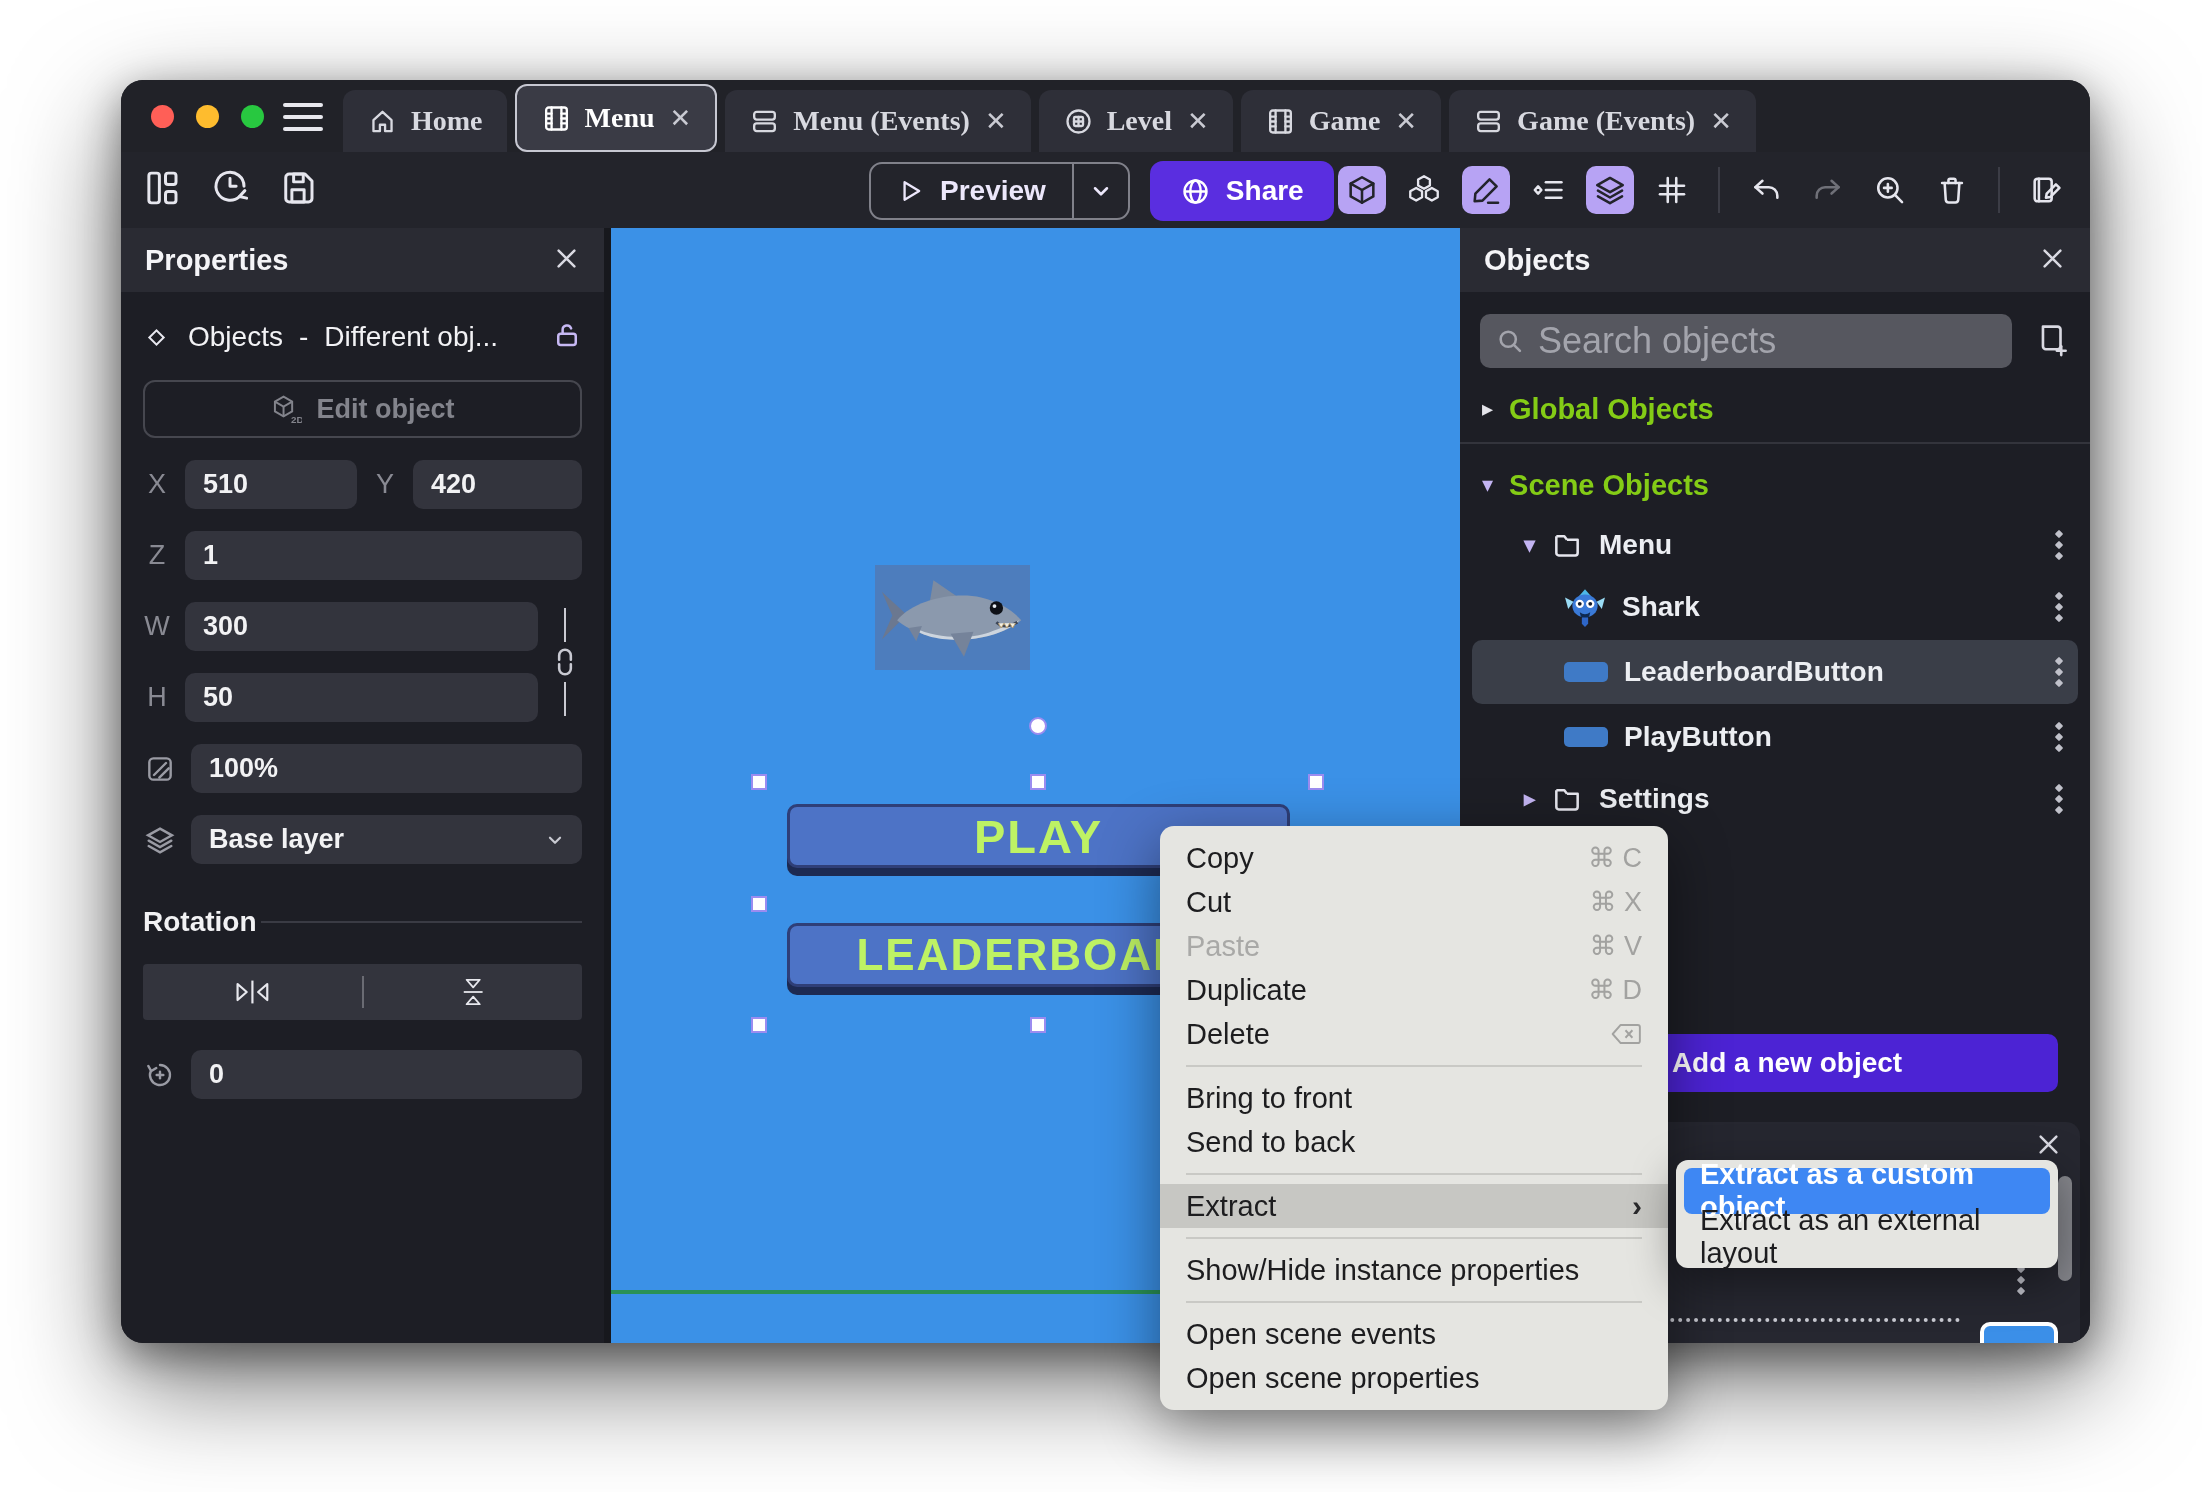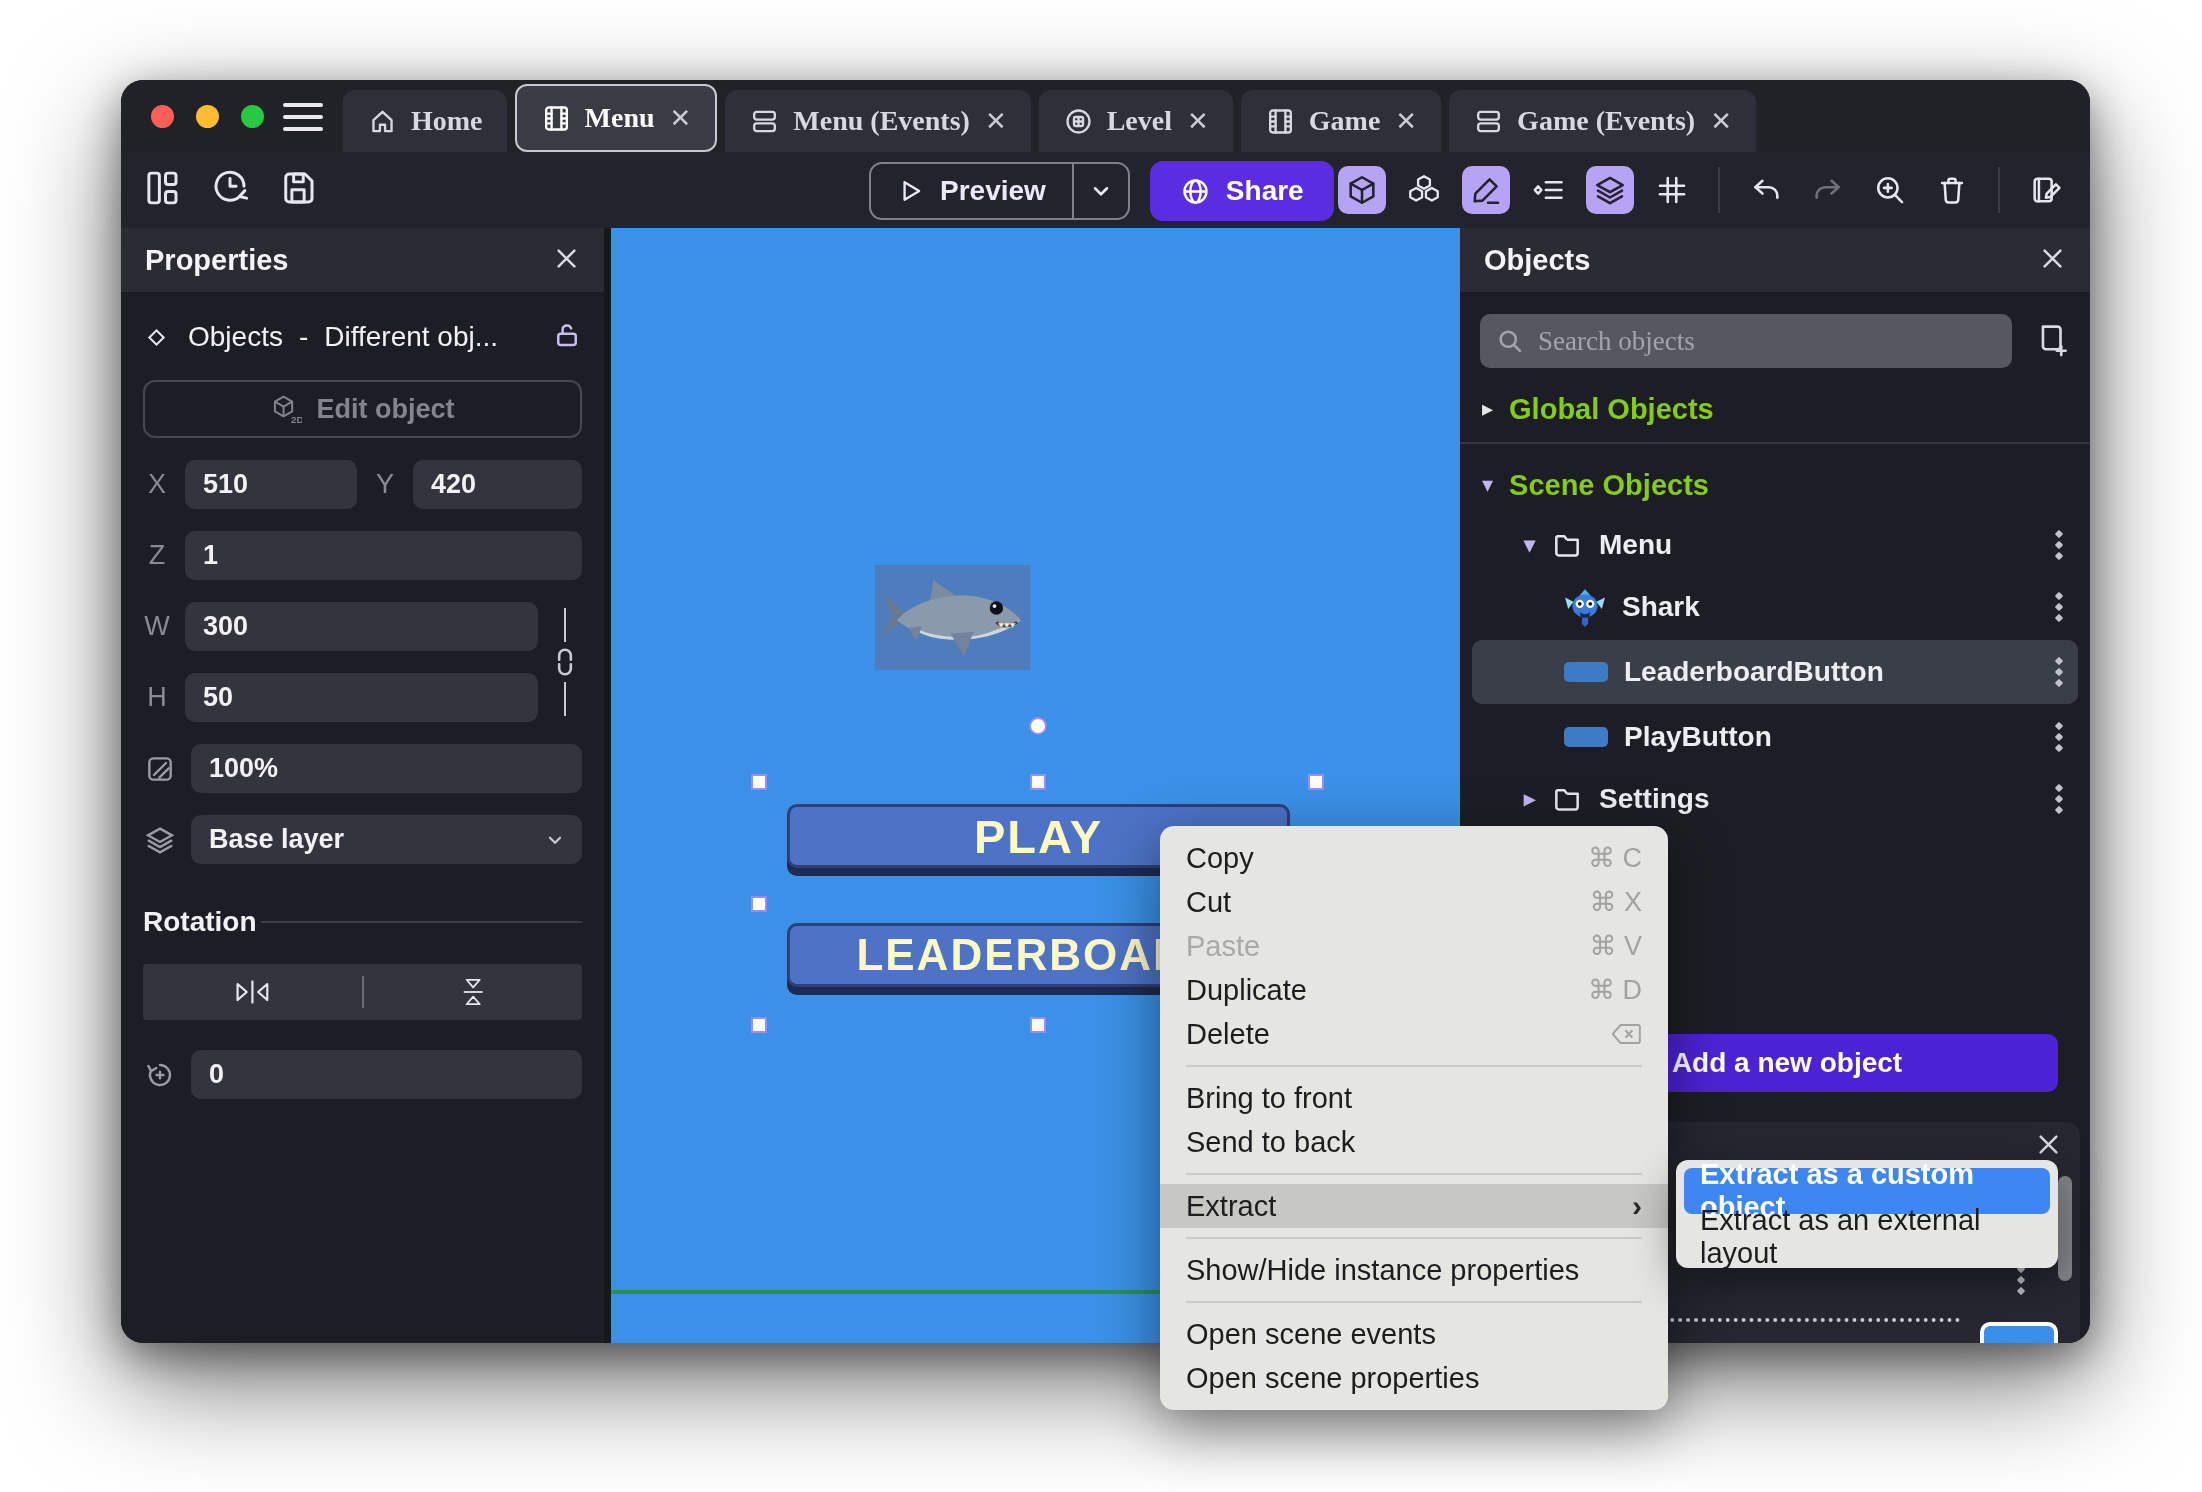--- a/index.html
+++ b/index.html
@@ -82,32 +82,32 @@
   .rot-title-row { margin-top:42px; display:flex; align-items:center; gap:4px; }
   .rot-title { color:#f2f2f4; font-size:28px; font-weight:700; }
   .rot-line { flex:1; height:2px; background:#3a3b44; }
   .flip-bar { margin-top:26px; height:56px; background:#33343d; border-radius:4px; display:flex; align-items:center; }
   .flip-cell { flex:1; display:flex; justify-content:center; }
   .flip-bar svg { height:32px; stroke:#e8e8ee; fill:none; stroke-width:1.9; stroke-linejoin:round; }
   .flip-div { width:2px; height:32px; background:#6a6b73; }
 
   
   .shark-box { position:absolute; left:264px; top:337px; width:155px; height:105px; background:#4d7dbd; }
-  .game-btn { position:absolute; left:176px; width:503px; height:64px; background:#4d73c6; border:3px solid #2f3f78; border-radius:10px; box-shadow:0 8px 0 #1d2a52; display:flex; align-items:center; justify-content:center; color:#fef9c3; font-weight:700; letter-spacing:2px; overflow:hidden; white-space:nowrap; }
+  .game-btn { position:absolute; left:176px; width:503px; height:64px; background:#4d73c6; border:3px solid #2f3f78; border-radius:10px; box-shadow:0 8px 0 #1d2a52; display:flex; align-items:center; justify-content:center; color:#bef264; font-weight:700; letter-spacing:2px; overflow:hidden; white-space:nowrap; }
   .play-btn { top:576px; font-size:47px; }
   .lb-btn { top:695px; font-size:44px; }
   .green-line { position:absolute; left:0; right:0; top:1062px; height:4px; background:#2a9156; }
   .handle { position:absolute; width:16px; height:16px; background:#ffffff; border:2px solid #9b8cf0; transform:translate(-50%,-50%); }
   .rot-handle { position:absolute; width:18px; height:18px; border-radius:50%; background:#ffffff; border:2px solid #9b8cf0; transform:translate(-50%,-50%); }
 
   
   .search-row { margin:22px 20px 0 20px; display:flex; align-items:center; gap:20px; }
   .search-box { flex:1; position:relative; }
   .search-box svg { position:absolute; left:16px; top:13px; width:28px; height:28px; stroke:#a3a4ac; fill:none; stroke-width:2.2; stroke-linecap:round; }
-  .search-input { width:100%; height:54px; background:#56575f; border:none; outline:none; border-radius:10px; padding:0 16px 0 58px; color:#e8e8ee; font-size:27px; font-family:Liberation Serif, serif; }
+  .search-input { width:100%; height:54px; background:#56575f; border:none; outline:none; border-radius:10px; padding:0 16px 0 58px; color:#e8e8ee; font-size:36px; font-family:Liberation Sans, sans-serif; }
   .search-input::placeholder { color:#a3a4ac; }
   .folder-add svg { width:38px; height:38px; stroke:#d9d9e2; fill:none; stroke-width:1.8; stroke-linecap:round; stroke-linejoin:round; }
   .sect-row { display:flex; align-items:center; gap:16px; padding:0 22px; height:54px; margin-top:14px; }
   .sect-label { color:#84cc16; font-size:29px; font-weight:700; }
   .tri { font-size:22px; color:#e4e4ea; }
   .tri.purple { color:#c3b4f2; }
   .sect-div { height:2px; background:#33343c; margin:6px 0 0 0; }
   .obj-row { display:flex; align-items:center; gap:16px; height:58px; margin:4px 12px 0 12px; padding:0 12px; border-radius:10px; color:#eceef2; font-size:28px; font-weight:600; }
   .obj-row.selected { background:#3a3e48; height:64px; }
   .obj-row .indent1 { width:24px; flex:none; }

